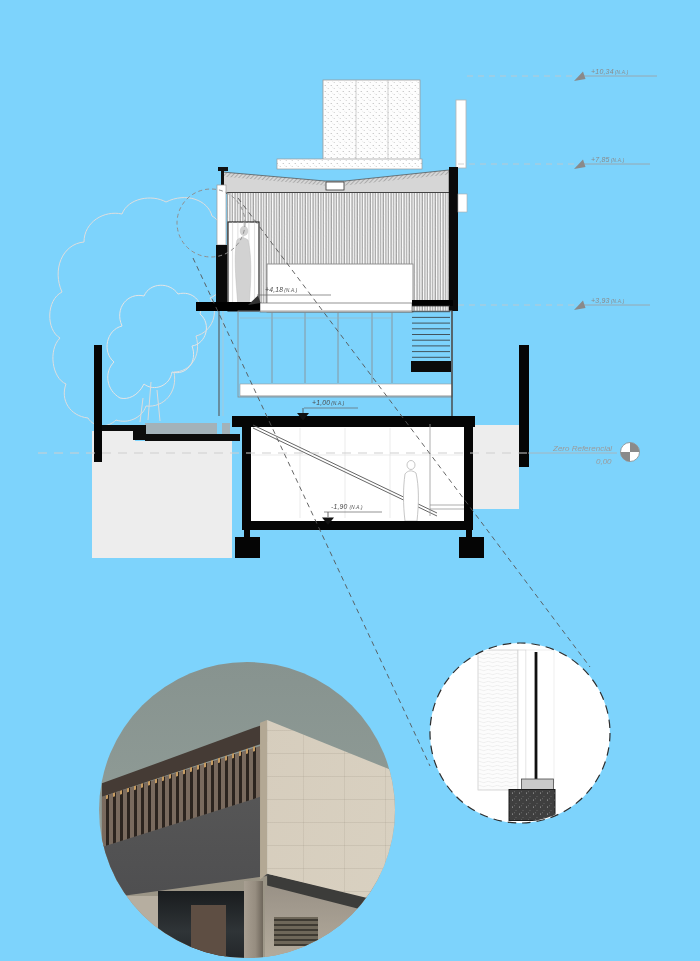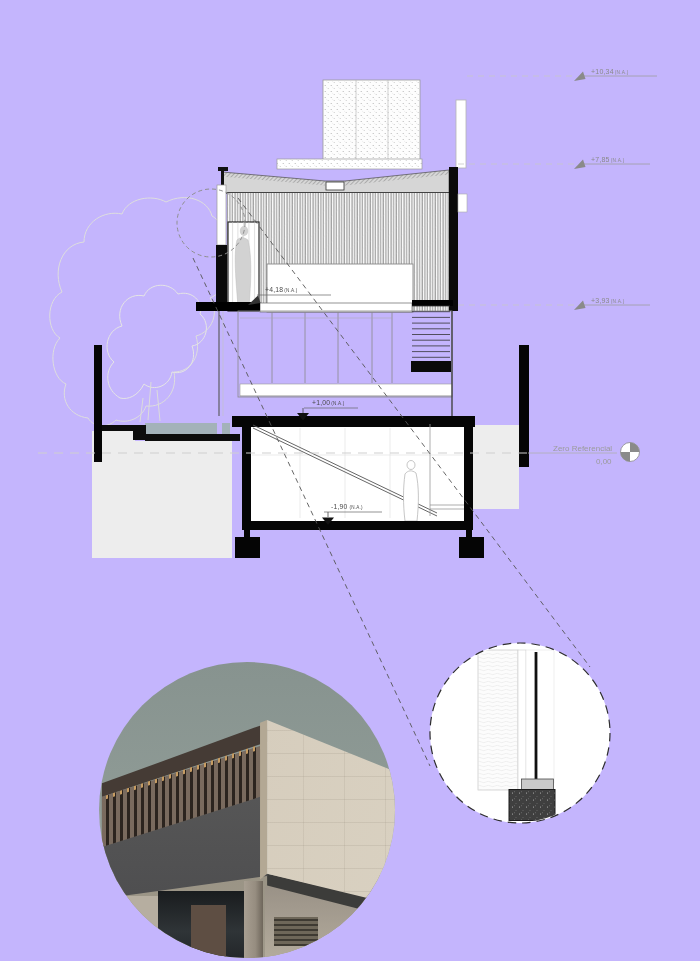--- a/index.html
+++ b/index.html
@@ -1,17 +1,17 @@
 <!DOCTYPE html>
 <html><head>
 <meta charset="utf-8">
 <style>
   html,body{margin:0;padding:0;background:#ffffff;}
-  .canvas{position:relative;width:700px;height:961px;background:#c4b5fd;overflow:hidden;
-          font-family:"Liberation Sans",sans-serif;}
+  .canvas{position:relative;width:700px;height:961px;background:#7dd3fc;overflow:hidden;
+          font-family:"Liberation Sans",sans-serif;font-style:italic;}
   svg{position:absolute;left:0;top:0;}
   text{font-family:"Liberation Sans",sans-serif;}
   .lvl{font-size:7px;fill:#8a8a8a;letter-spacing:.2px;}
   .lvl .na{font-size:4.8px;}
   .lvld{font-size:6.8px;fill:#4a4a4a;letter-spacing:.2px;}
   .lvld .na{font-size:4.6px;}
   .datum-label{font-size:8px;fill:#9b9b9b;}
   
   #photo{position:absolute;left:99px;top:662px;width:296px;height:296px;border-radius:50%;
          overflow:hidden;background:linear-gradient(180deg,#87938f 0%,#8e9a95 45%,#a5ada4 78%,#bcc1b5 100%);}

